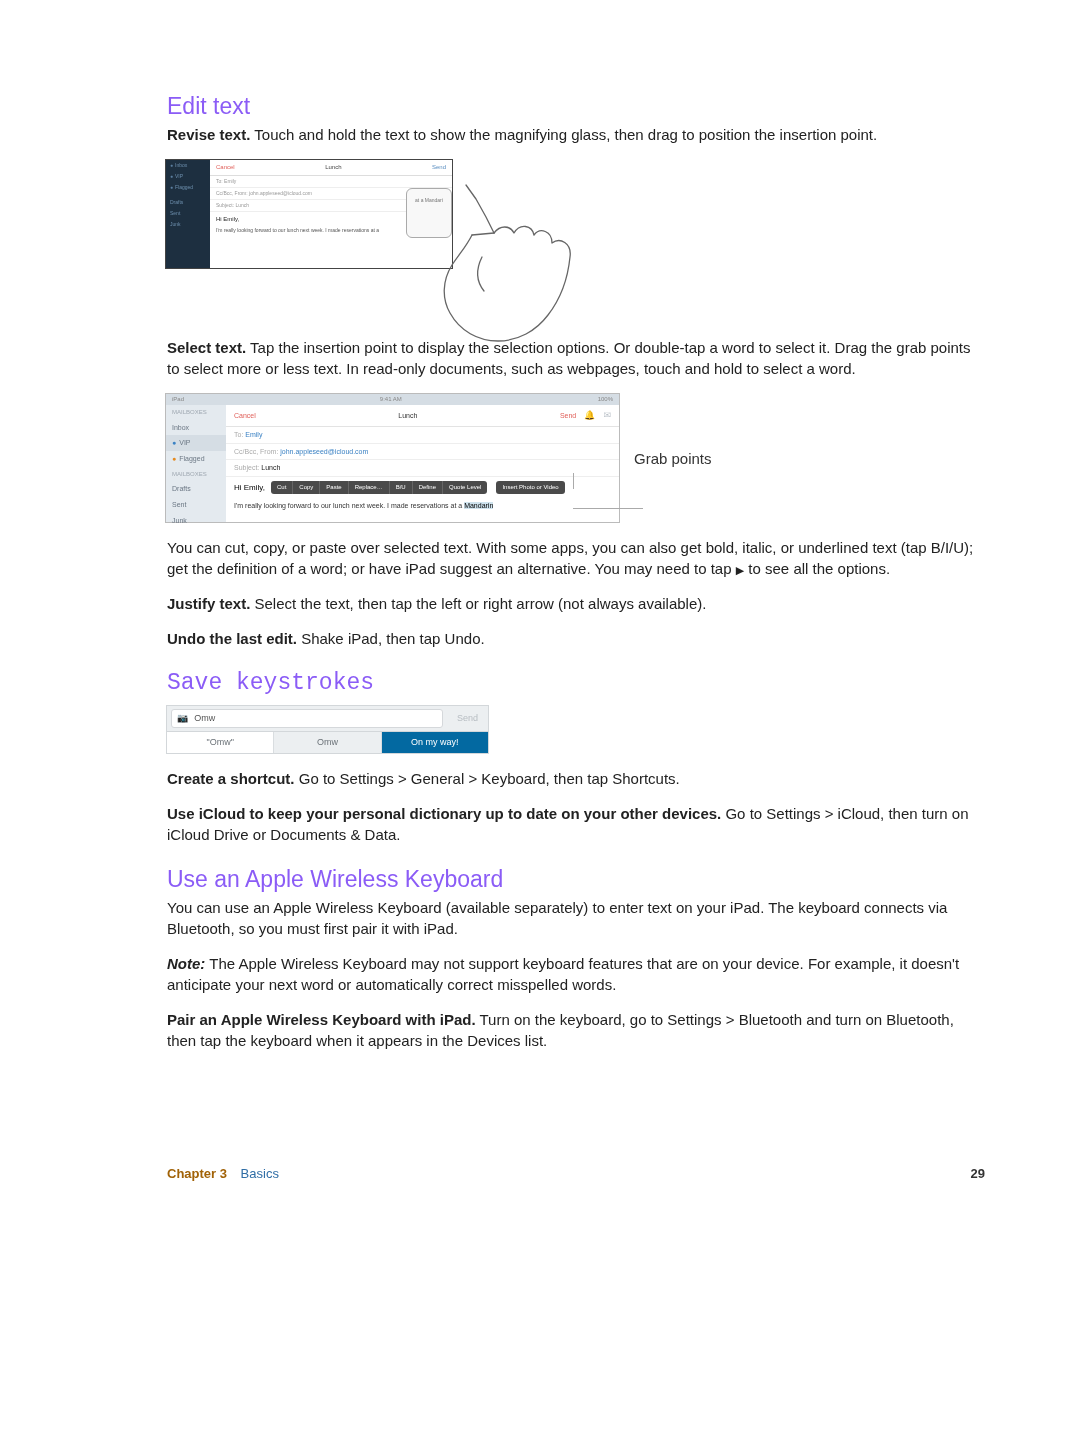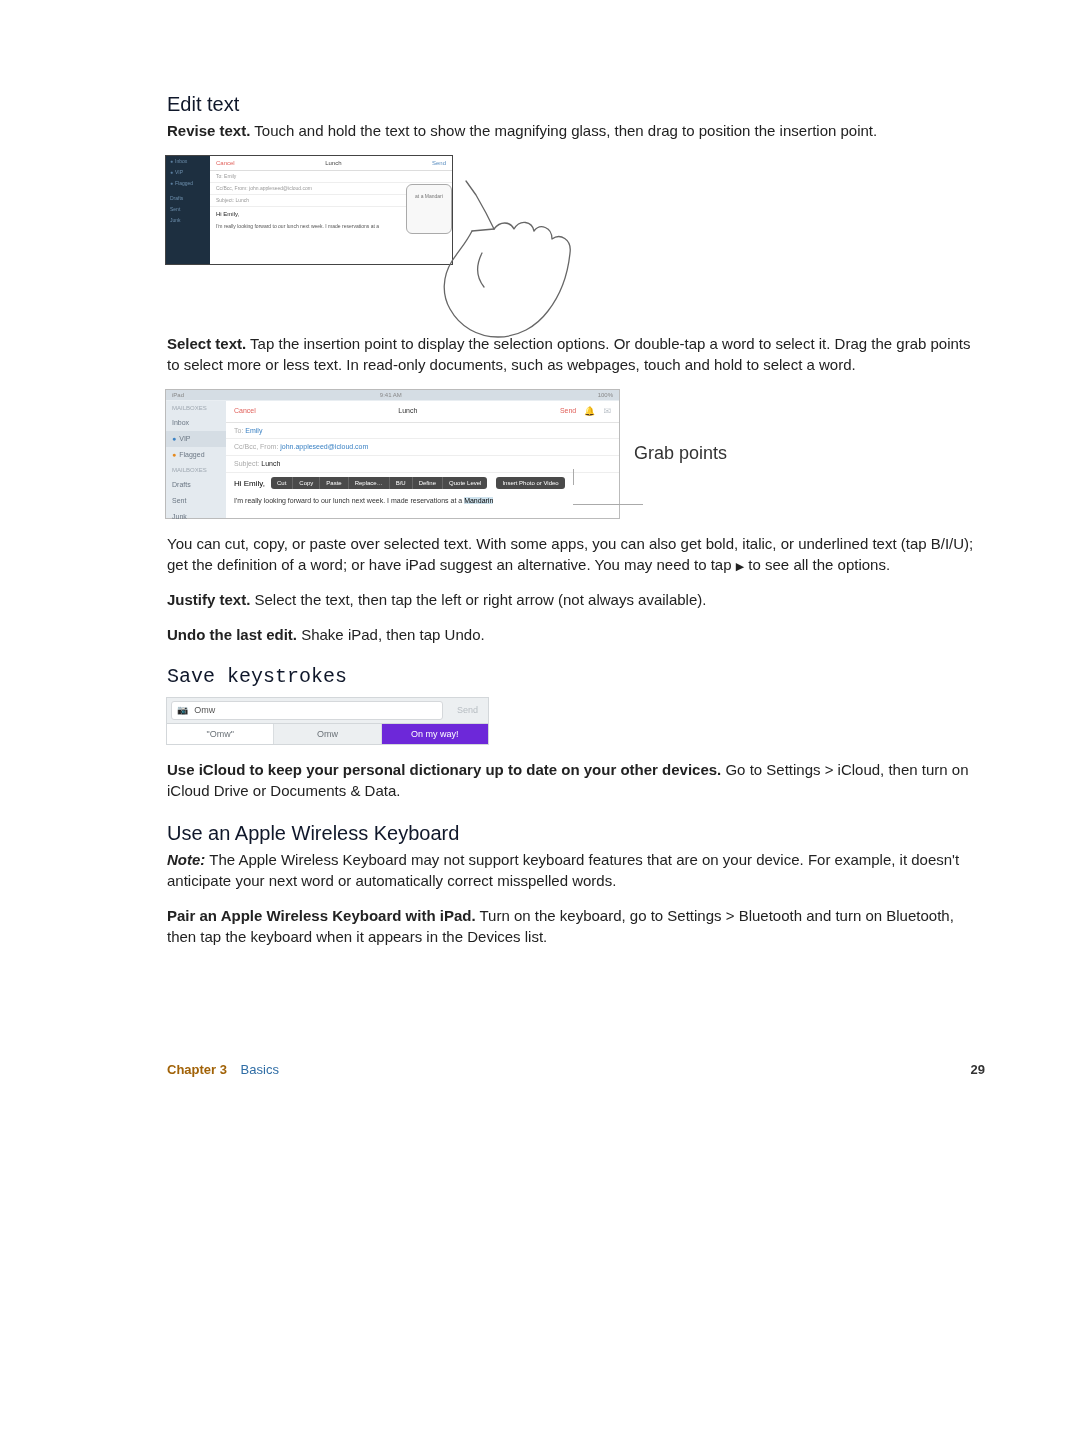--- a/index.html
+++ b/index.html
@@ -8,23 +8,23 @@
     background: #fff;
     color: #222;
     width: 1080px;
   }
   .page {
     padding: 90px 95px 50px 167px;
     font-size: 15px;
     line-height: 1.4;
   }
   h2.section {
-    color: #0f172a;
+    color: #8b5cf6;
     font-weight: 400;
-    font-size: 20px;
+    font-size: 23px;
     margin-bottom: 2px;
   }
   p { margin-bottom: 14px; }
   .bold { font-weight: 700; }
   .ital { font-style: italic; font-weight: 700; }
   .tri { display:inline-block; font-size:11px; vertical-align: 0px; }
 
   
   .shot1-wrap { display:flex; gap:10px; margin: 5px 0 18px -2px; }
   .device1 {
@@ -85,35 +85,35 @@
   .ctx2{ background:#4a4a4a; color:#fff; border-radius:3px; padding:2px 6px; font-size:6px; margin-left:3px;}
   .d2-line{ padding:3px 8px; font-size:7px; color:#333;}
   .d2-line .sel{ background:#cfe3ee; color:#000;}
   .grab-callout{
     position:absolute; right:-24px; top:84px;
     width:70px; height:20px; border-bottom:1px solid #aaa;
   }
   .grab-drop{
     position:absolute; right:45px; top:68px; width:0; height:16px; border-left:1px solid #aaa;
   }
-  .grab-label{ color:#333; font-size:18px; }
+  .grab-label{ color:#333; font-size:15px; }
 
   
   .shot3 {
     width:323px; margin: 6px 0 14px -1px;
     border:1px solid #d3d7da; background:#eceff1; font-size:9px;
   }
   .s3-bar { display:flex; align-items:stretch;}
   .s3-in { flex:1; background:#fff; margin:3px 4px; border:1px solid #d5d8db; border-radius:3px; display:flex; align-items:center; padding:2px 5px; color:#555;}
   .s3-in .cam{ color:#b4bbc0; margin-right:6px;}
   .s3-send{ color:#b7bdc2; padding:6px 10px;}
   .s3-sugg { display:flex; border-top:1px solid #d3d7da;}
   .s3-sugg div{ flex:1; text-align:center; padding:4px 0; color:#6b7278; border-right:1px solid #d9dde0;}
   .s3-sugg div:first-child{ background:#fff;}
-  .s3-sugg div:last-child{ background:#6d28d9; color:#fff; border:none;}
+  .s3-sugg div:last-child{ background:#0369a1; color:#fff; border:none;}
 
   .footer {
     display:flex; justify-content:space-between; align-items:baseline;
     margin-top: 90px; font-size:13px;
   }
   .footer .left .chap{ color:#a16207; font-weight:700;}
   .footer .left .bas{ color:#2f6da5; margin-left:10px;}
   .footer .pg{ color:#333; font-weight:600;margin-top:24px;}
 </style>
 </head>
@@ -245,27 +245,31 @@
       <div class="s3-send">Send</div>
     </div>
     <div class="s3-sugg">
       <div>"Omw"</div>
       <div>Omw</div>
       <div>On my way!</div>
     </div>
   </div>
 
 
+  <p>
+    <span class="bold">Create a shortcut.</span><span> Go to Settings &gt; General &gt; Keyboard, then tap Shortcuts.</span>
+  </p>
 
 
   <p>
     <span class="bold">Use iCloud to keep your personal dictionary up to date on your other devices.</span><span> Go to Settings &gt; iCloud, then turn on iCloud Drive or Documents &amp; Data.</span>
   </p>
 
   <h2 class="section" style="margin-top:18px;">Use an Apple Wireless Keyboard</h2>
+  <p>You can use an Apple Wireless Keyboard (available separately) to enter text on your iPad. The keyboard connects via Bluetooth, so you must first pair it with iPad.</p>
 
   <p>
     <span class="ital">Note:</span><span>  The Apple Wireless Keyboard may not support keyboard features that are on your device. For example, it doesn't anticipate your next word or automatically correct misspelled words.</span>
   </p>
 
   <p>
     <span class="bold">Pair an Apple Wireless Keyboard with iPad.</span><span> Turn on the keyboard, go to Settings &gt; Bluetooth and turn on Bluetooth, then tap the keyboard when it appears in the Devices list.</span>
   </p>
 
   <div class="footer">

